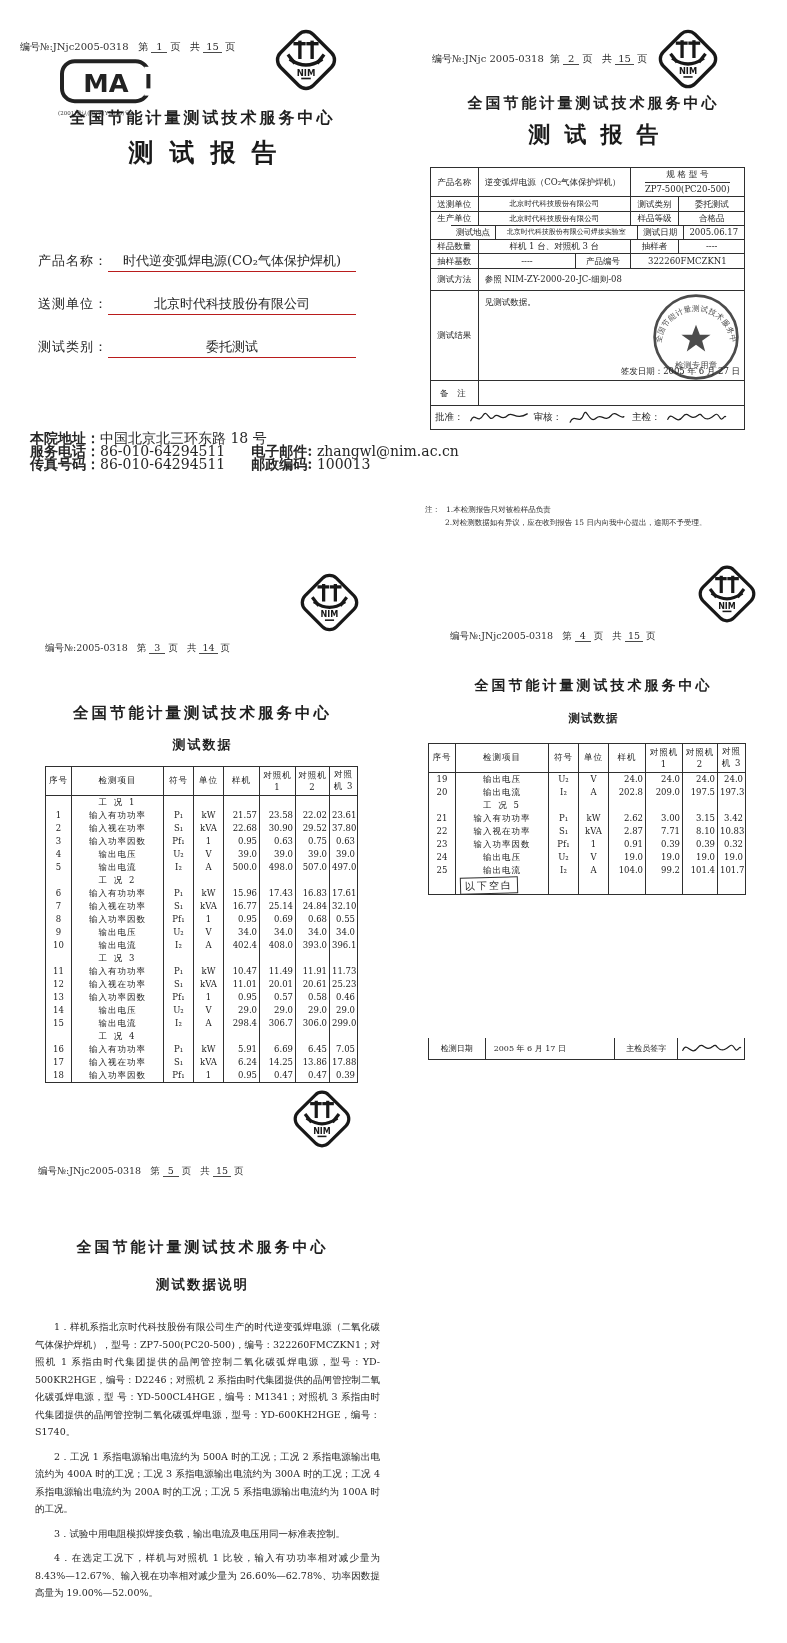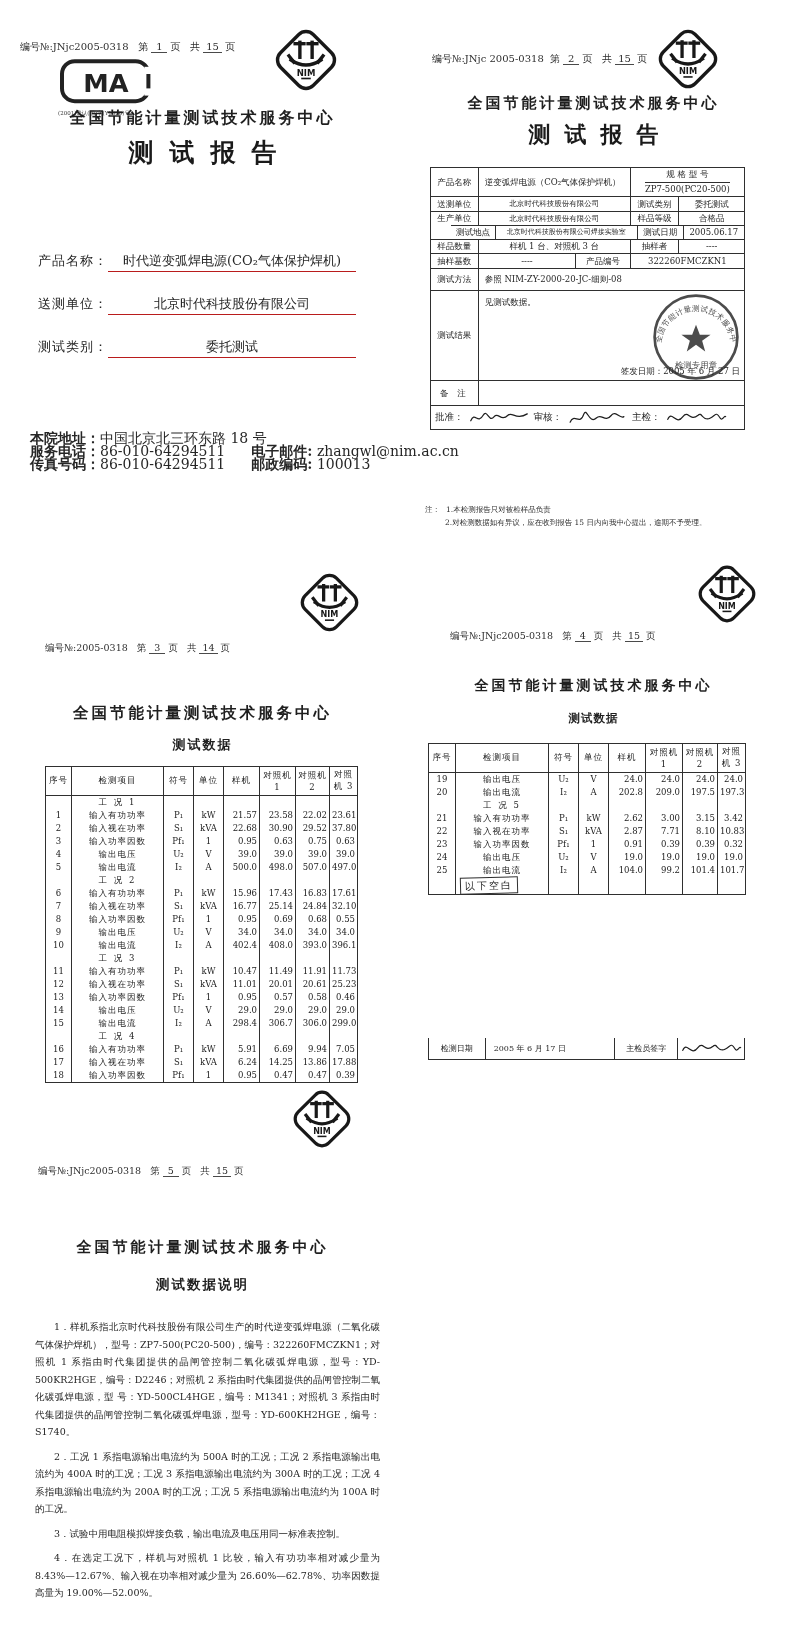--- a/index.html
+++ b/index.html
@@ -483,21 +483,21 @@
           <td></td>
           <td></td>
         </tr>
         <tr>
           <td class="idx">16</td>
           <td class="item">输入有功功率</td>
           <td class="sym">P₁</td>
           <td class="sym">kW</td>
           <td class="num">5.91</td>
           <td class="num">6.69</td>
-          <td class="num">9.94</td>
+          <td class="num">6.45</td>
           <td class="num">7.05</td>
         </tr>
         <tr>
           <td class="idx">17</td>
           <td class="item">输入视在功率</td>
           <td class="sym">S₁</td>
           <td class="sym">kVA</td>
           <td class="num">6.24</td>
           <td class="num">14.25</td>
           <td class="num">13.86</td>

